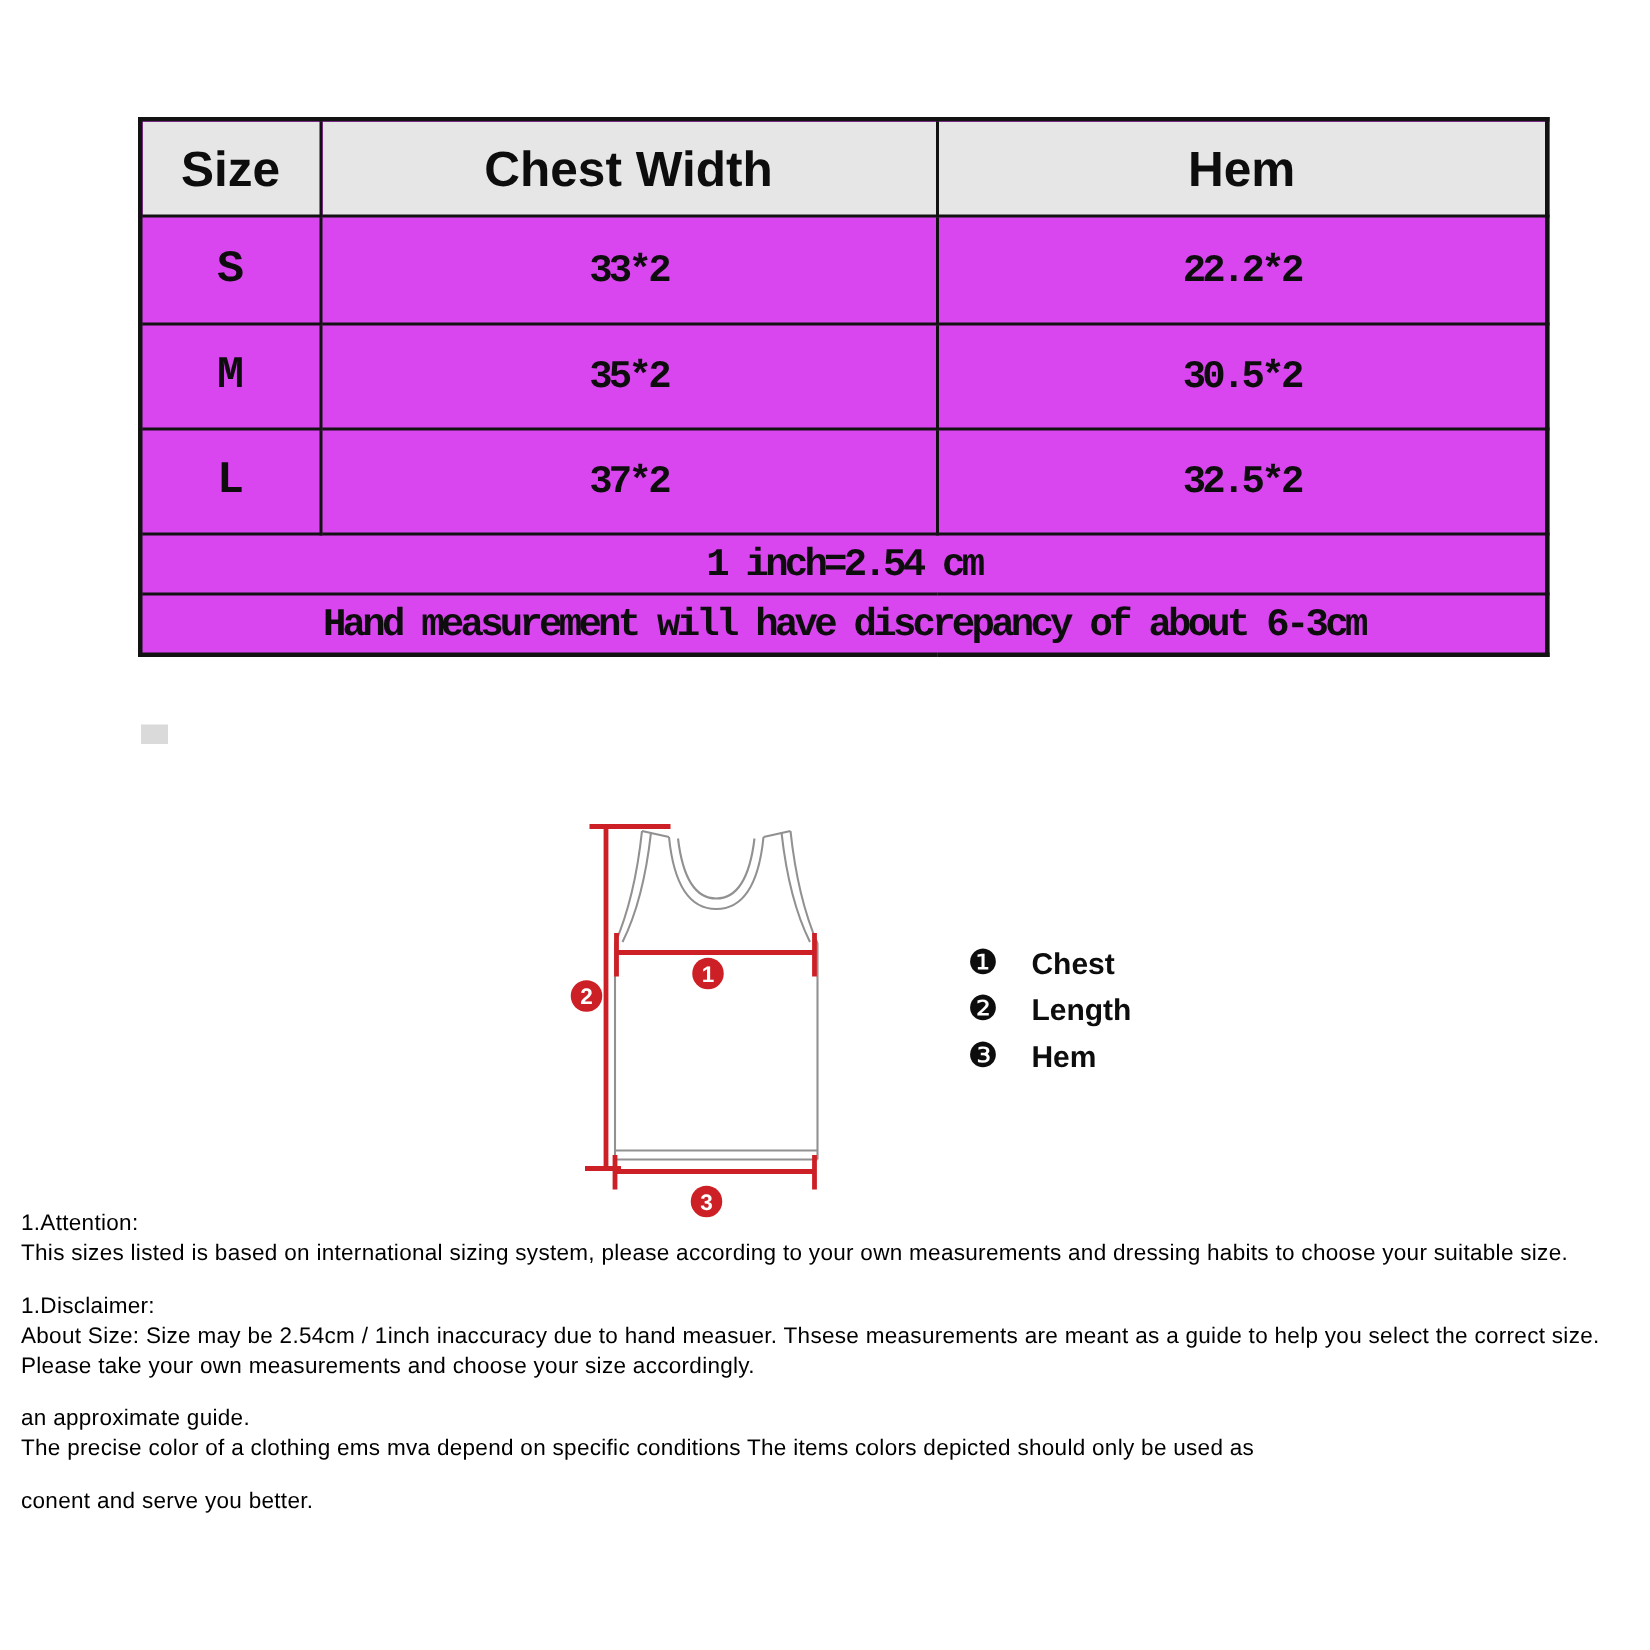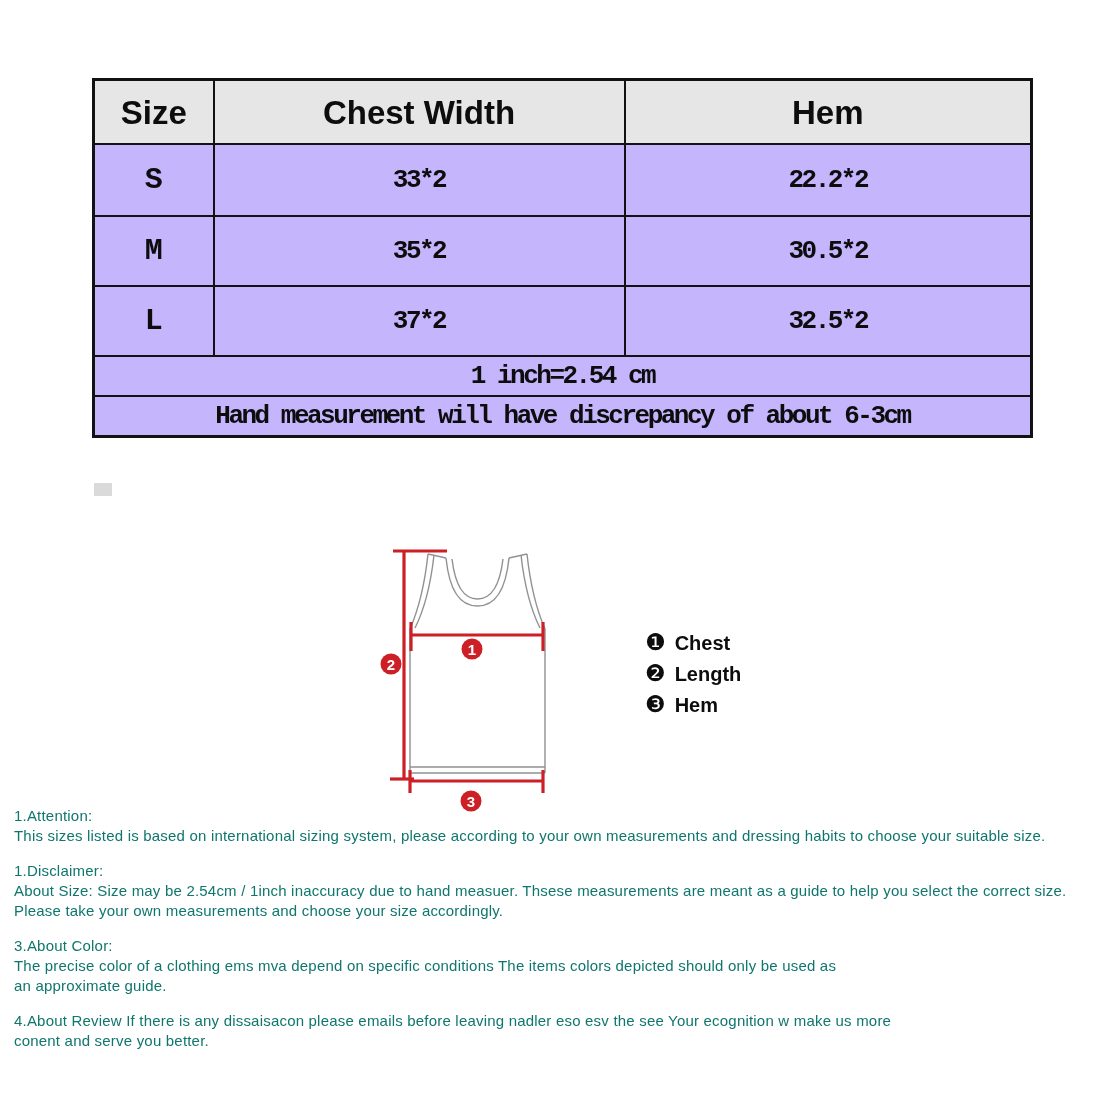--- a/index.html
+++ b/index.html
@@ -2,21 +2,21 @@
 <html><head>
 <meta charset="utf-8">
 <style>
   html,body{margin:0;padding:0;}
   body{width:1100px;height:1100px;background:#ffffff;position:relative;overflow:hidden;
        font-family:"Liberation Sans", sans-serif;}
   .canvas{position:absolute;inset:0;background:#ffffff;}
 
   
   .size-table{position:absolute;left:92px;top:78px;width:938px;
-    border-collapse:collapse;table-layout:fixed;background:#c4b5fd;border:3px solid #121212;}
+    border-collapse:collapse;table-layout:fixed;background:#d946ef;border:3px solid #121212;}
   .size-table th,.size-table td{border:2px solid #121212;text-align:center;
     vertical-align:middle;padding:0;color:#0d0d0d;overflow:hidden;}
   .head-row th{height:62px;background:#e6e6e6;
     font:700 33px/1 "Liberation Sans", sans-serif;letter-spacing:0px;}
   .unit-row td{height:56px;background:#e6e6e6;
     font:700 30px/1 "Liberation Sans", sans-serif;}
   .data-row td{height:68px;
     font:700 26px/1 "Liberation Mono","DejaVu Sans Mono",monospace;letter-spacing:-2.5px;}
   .row-s td{height:70px;}
   .data-row td.size-cell{font-size:30px;letter-spacing:0;}
@@ -31,24 +31,24 @@
   .redline{stroke:#cc2026;stroke-width:3.2;fill:none;}
   .marker-circle{fill:#cc2026;stroke:none;}
   .marker-digit{font-family:"Liberation Sans", sans-serif;font-weight:700;font-size:15px;
     fill:#ffffff;text-anchor:middle;}
 
   
   .legend{position:absolute;left:645px;top:627px;}
   .legend-row{display:flex;align-items:center;height:31px;}
   .legend-bullet{font-family:"DejaVu Sans", sans-serif;font-size:23px;color:#0d0d0d;
     line-height:1;}
-  .legend-label{margin-left:9px;font:700 20px/1 "Liberation Sans", sans-serif;color:#0d0d0d;}
+  .legend-label{margin-left:22px;font:700 20px/1 "Liberation Sans", sans-serif;color:#0d0d0d;}
 
   
-  .notes{position:absolute;left:14px;top:806px;width:1080px;color:#0f766e;
+  .notes{position:absolute;left:14px;top:806px;width:1080px;color:#000000;
     font:400 15px/20px "Liberation Sans", sans-serif;letter-spacing:0.2px;}
   .note-section{margin:0 0 15px 0;}
   .note-line{white-space:nowrap;}
 </style>
 </head>
 <body>
 
 <div class="canvas">
 
   <table class="size-table">
@@ -146,23 +146,21 @@
     <div class="note-section">
       <div class="note-line">1.Attention:</div>
       <div class="note-line">This sizes listed is based on international sizing system, please according to your own measurements and dressing habits to choose your suitable size.</div>
     </div>
     <div class="note-section">
       <div class="note-line">1.Disclaimer:</div>
       <div class="note-line">About Size: Size may be 2.54cm / 1inch inaccuracy due to hand measuer. Thsese measurements are meant as a guide to help you select the correct size.</div>
       <div class="note-line">Please take your own measurements and choose your size accordingly.</div>
     </div>
     <div class="note-section">
-      <div class="note-line">3.About Color:</div>
+      <div class="note-line">an approximate guide.</div>
       <div class="note-line">The precise color of a clothing ems mva depend on specific conditions The items colors depicted should only be used as</div>
-      <div class="note-line">an approximate guide.</div>
     </div>
     <div class="note-section">
-      <div class="note-line">4.About Review If there is any dissaisacon please emails before leaving nadler eso esv the see Your ecognition w make us more</div>
       <div class="note-line">conent and serve you better.</div>
     </div>
   </div>
 
 </div>
 
 </body></html>

